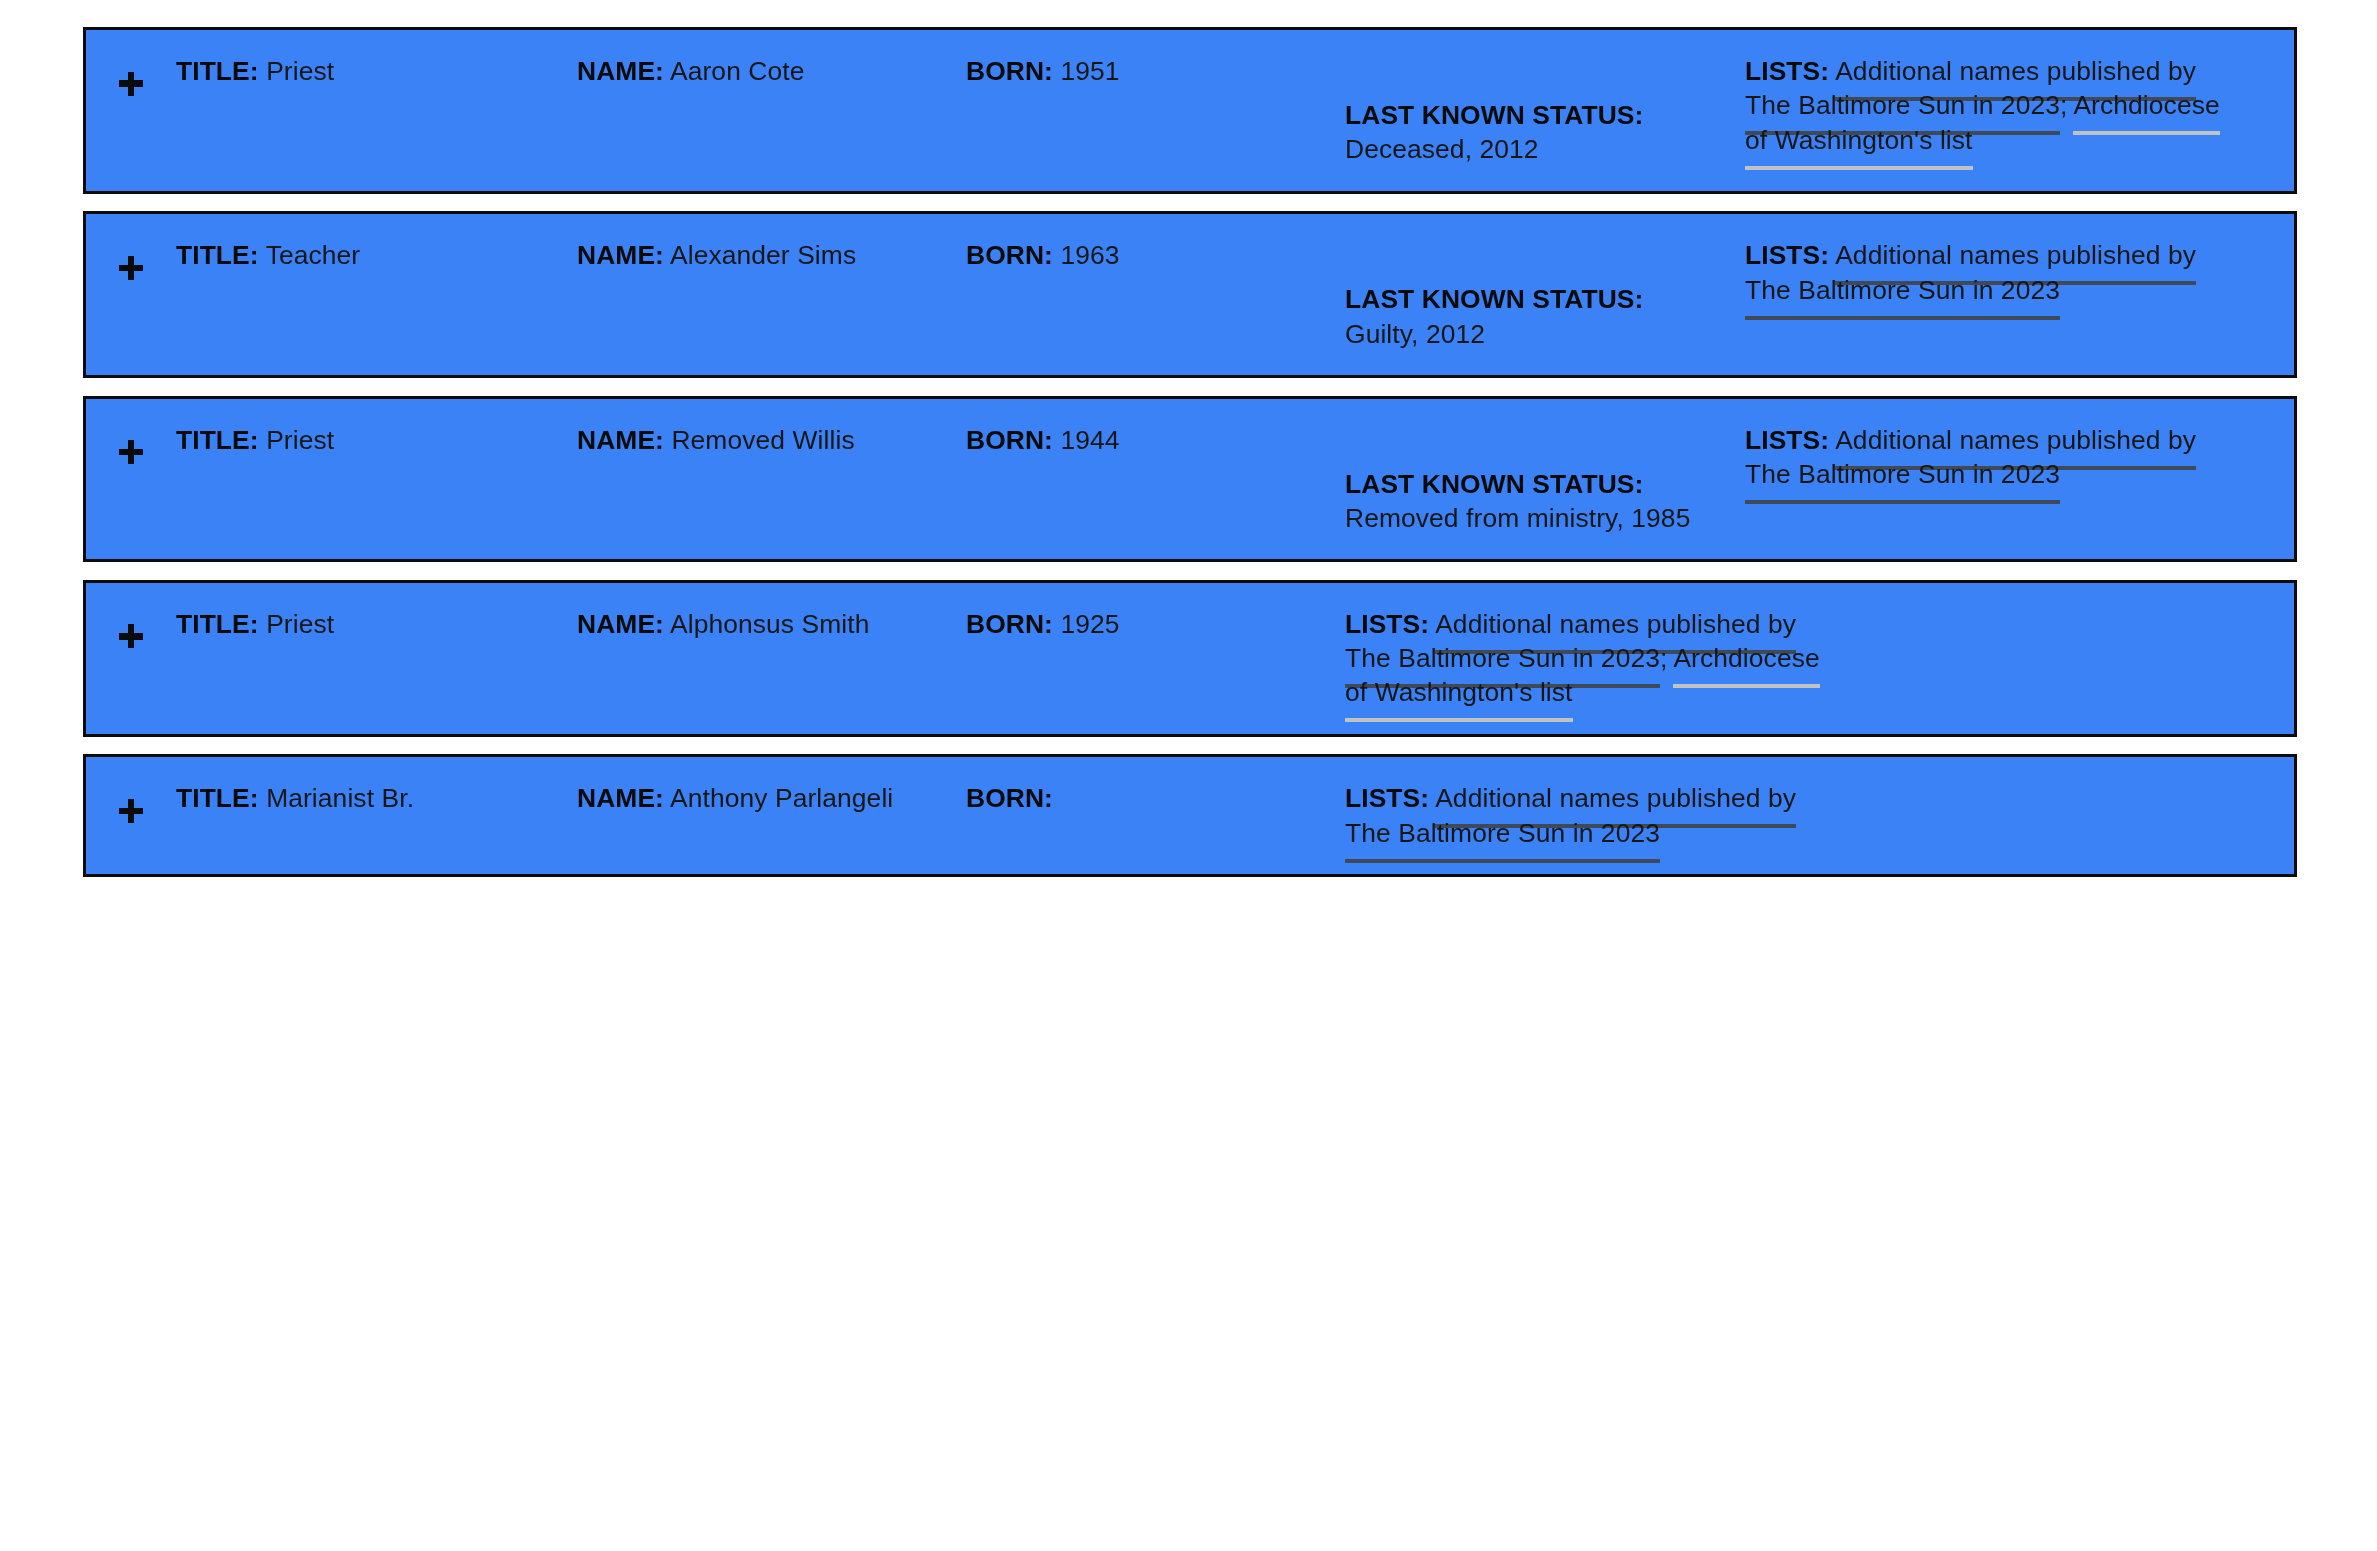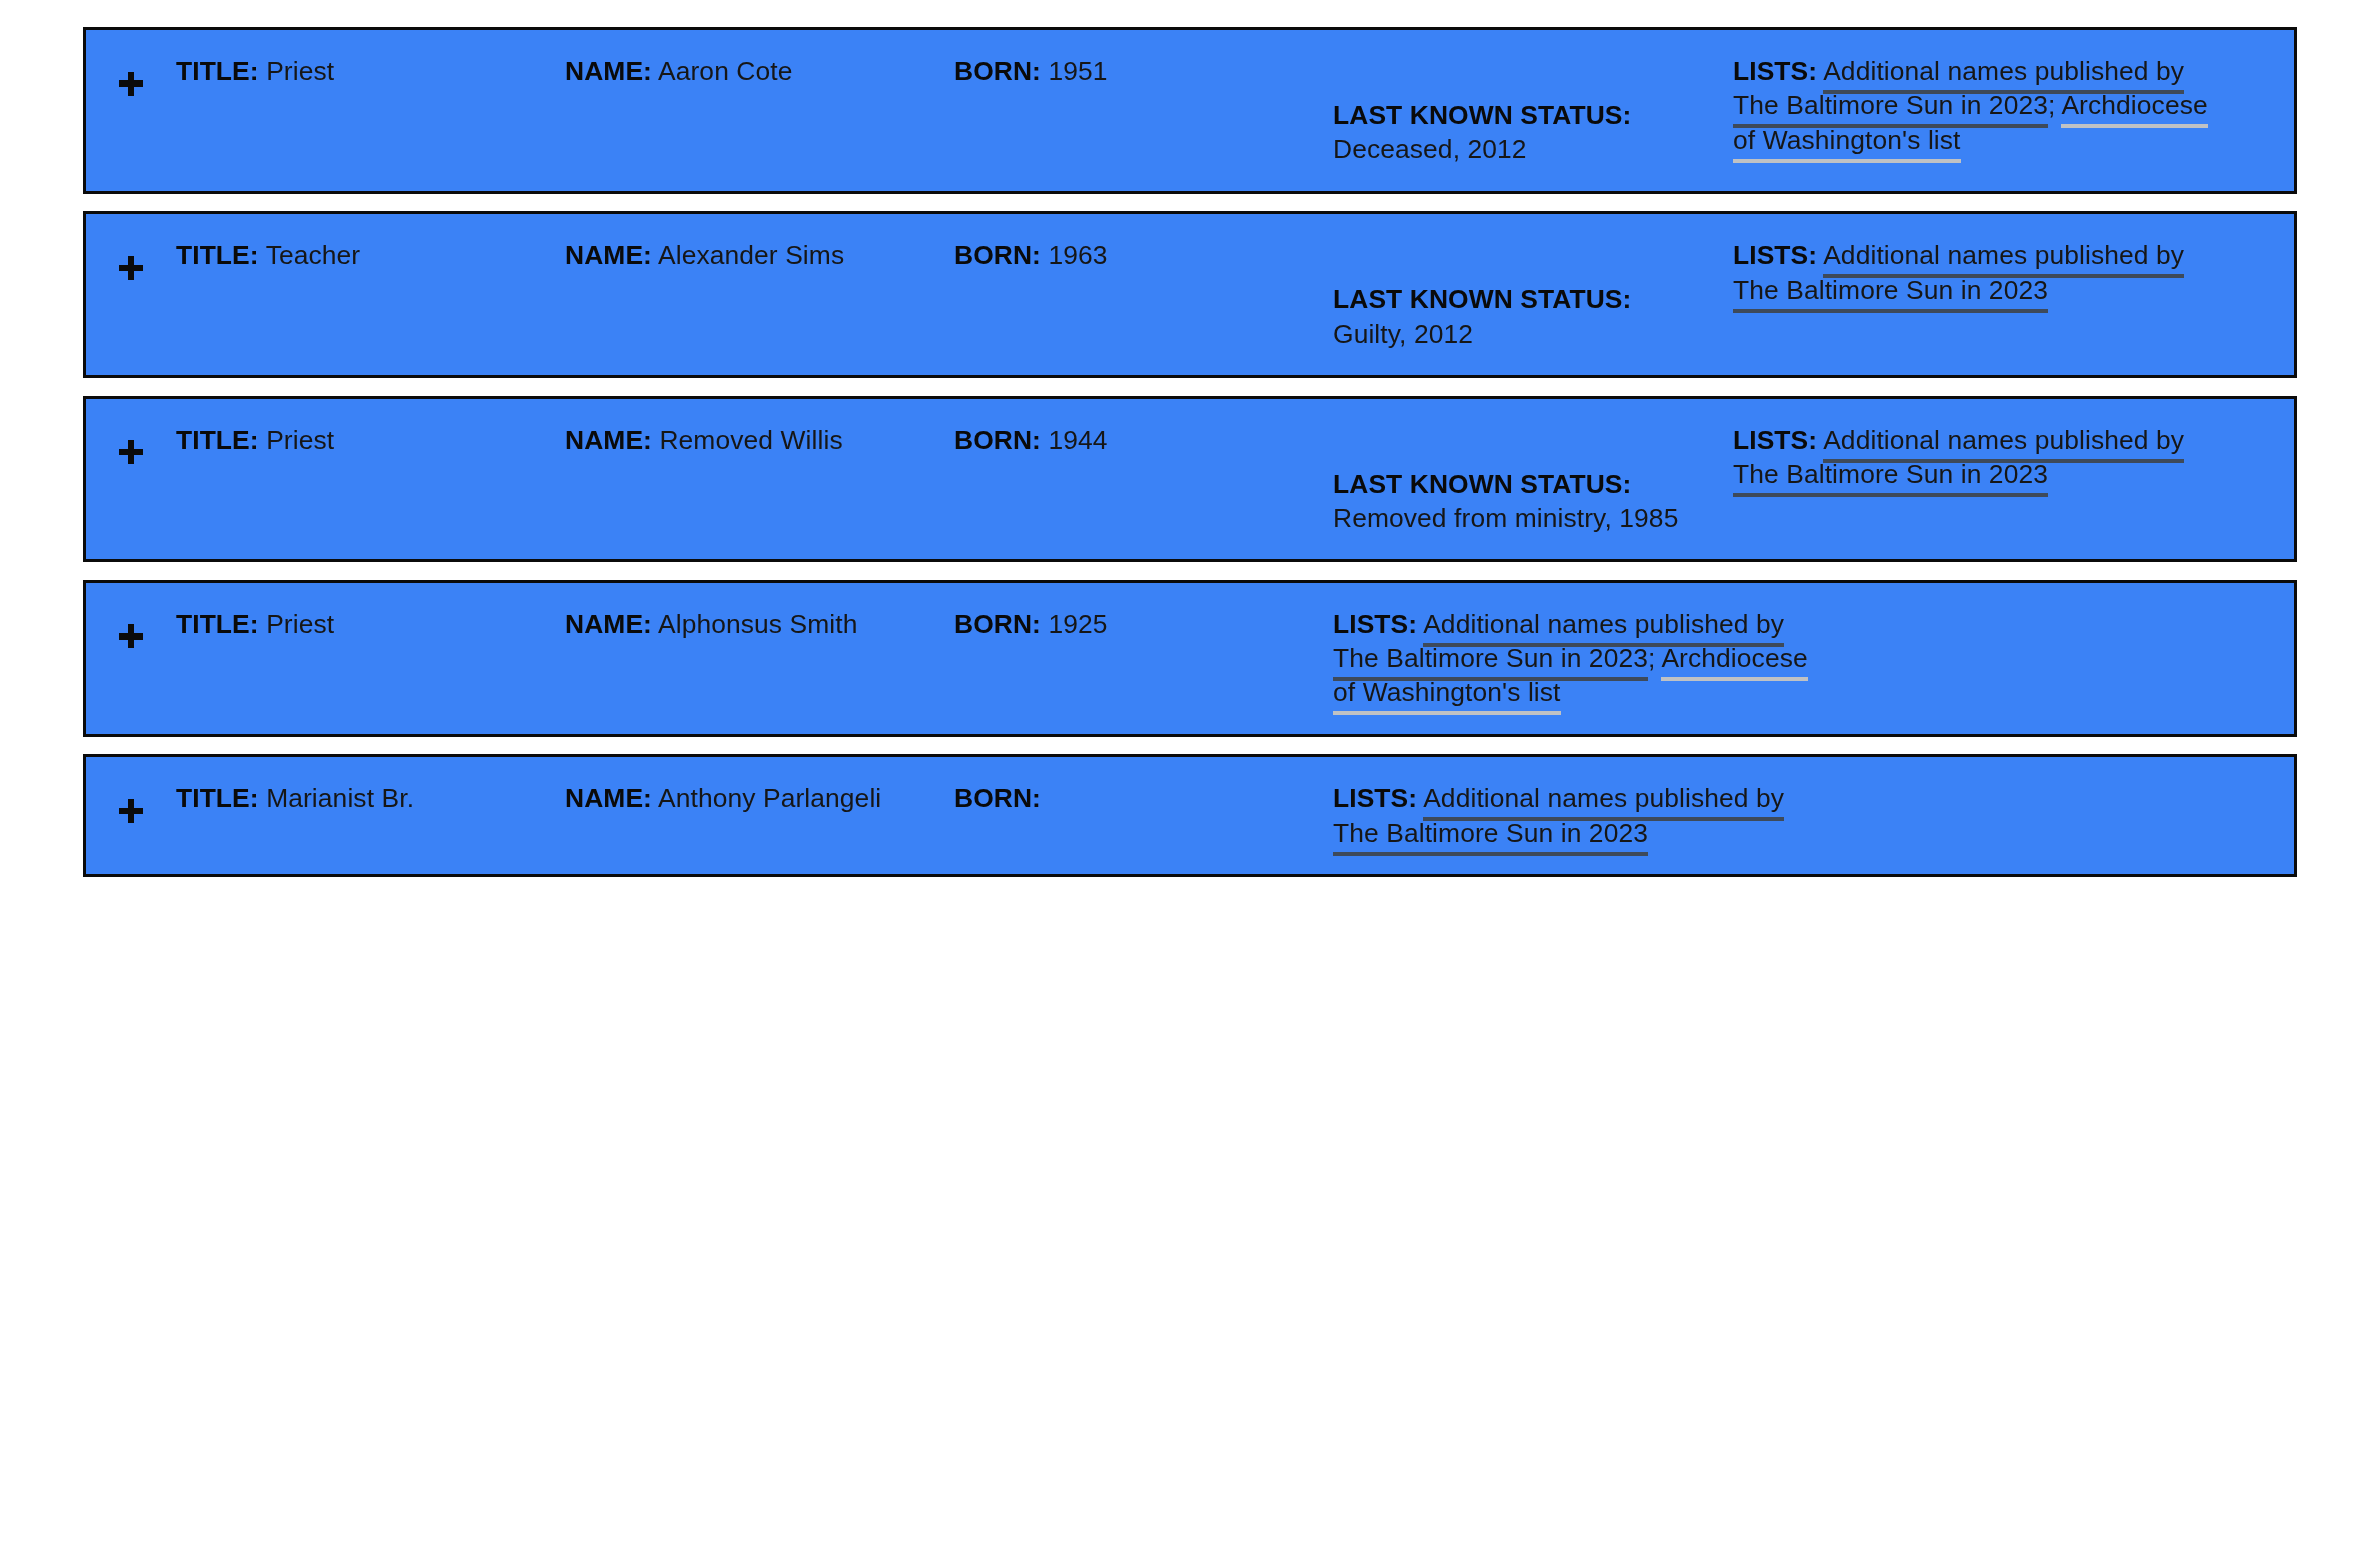--- a/index.html
+++ b/index.html
@@ -69,40 +69,40 @@
   .field {
     box-sizing: border-box;
     padding-right: 21px;
     font-size: 26.4px;
     line-height: 1.30;
     color: #111111;
     letter-spacing: 0.1px;
   }
 
   .field-title  { flex: 0 0 389px; width: 389px; }
-  .field-name   { flex: 0 0 389px; width: 389px; }
+  .field-name   { flex: 0 0 389px; width: 389px; margin-left: 12px; }
   .field-born   { flex: 0 0 379px; width: 379px; }
   .field-status { flex: 0 0 400px; width: 400px; margin-top: 44px; }
   .field-lists  { flex: 0 0 504px; width: 504px; padding-right: 8px; }
 
   .field-label {
     font-weight: bold;
     color: #0a0a0a;
   }
 
   .field-value {
     font-weight: normal;
     color: #161616;
   }
 
   .list-link {
     color: #161616;
     text-decoration: none;
     border-bottom: 4.8px solid #3e4a5a;
-    padding-bottom: 4px;
+    padding-bottom: 11px;
     box-decoration-break: clone;
     -webkit-box-decoration-break: clone;
     cursor: pointer;
   }
 
   .list-link.secondary {
     border-bottom-color: #c0c2c4;
   }
 
   .link-sep {

